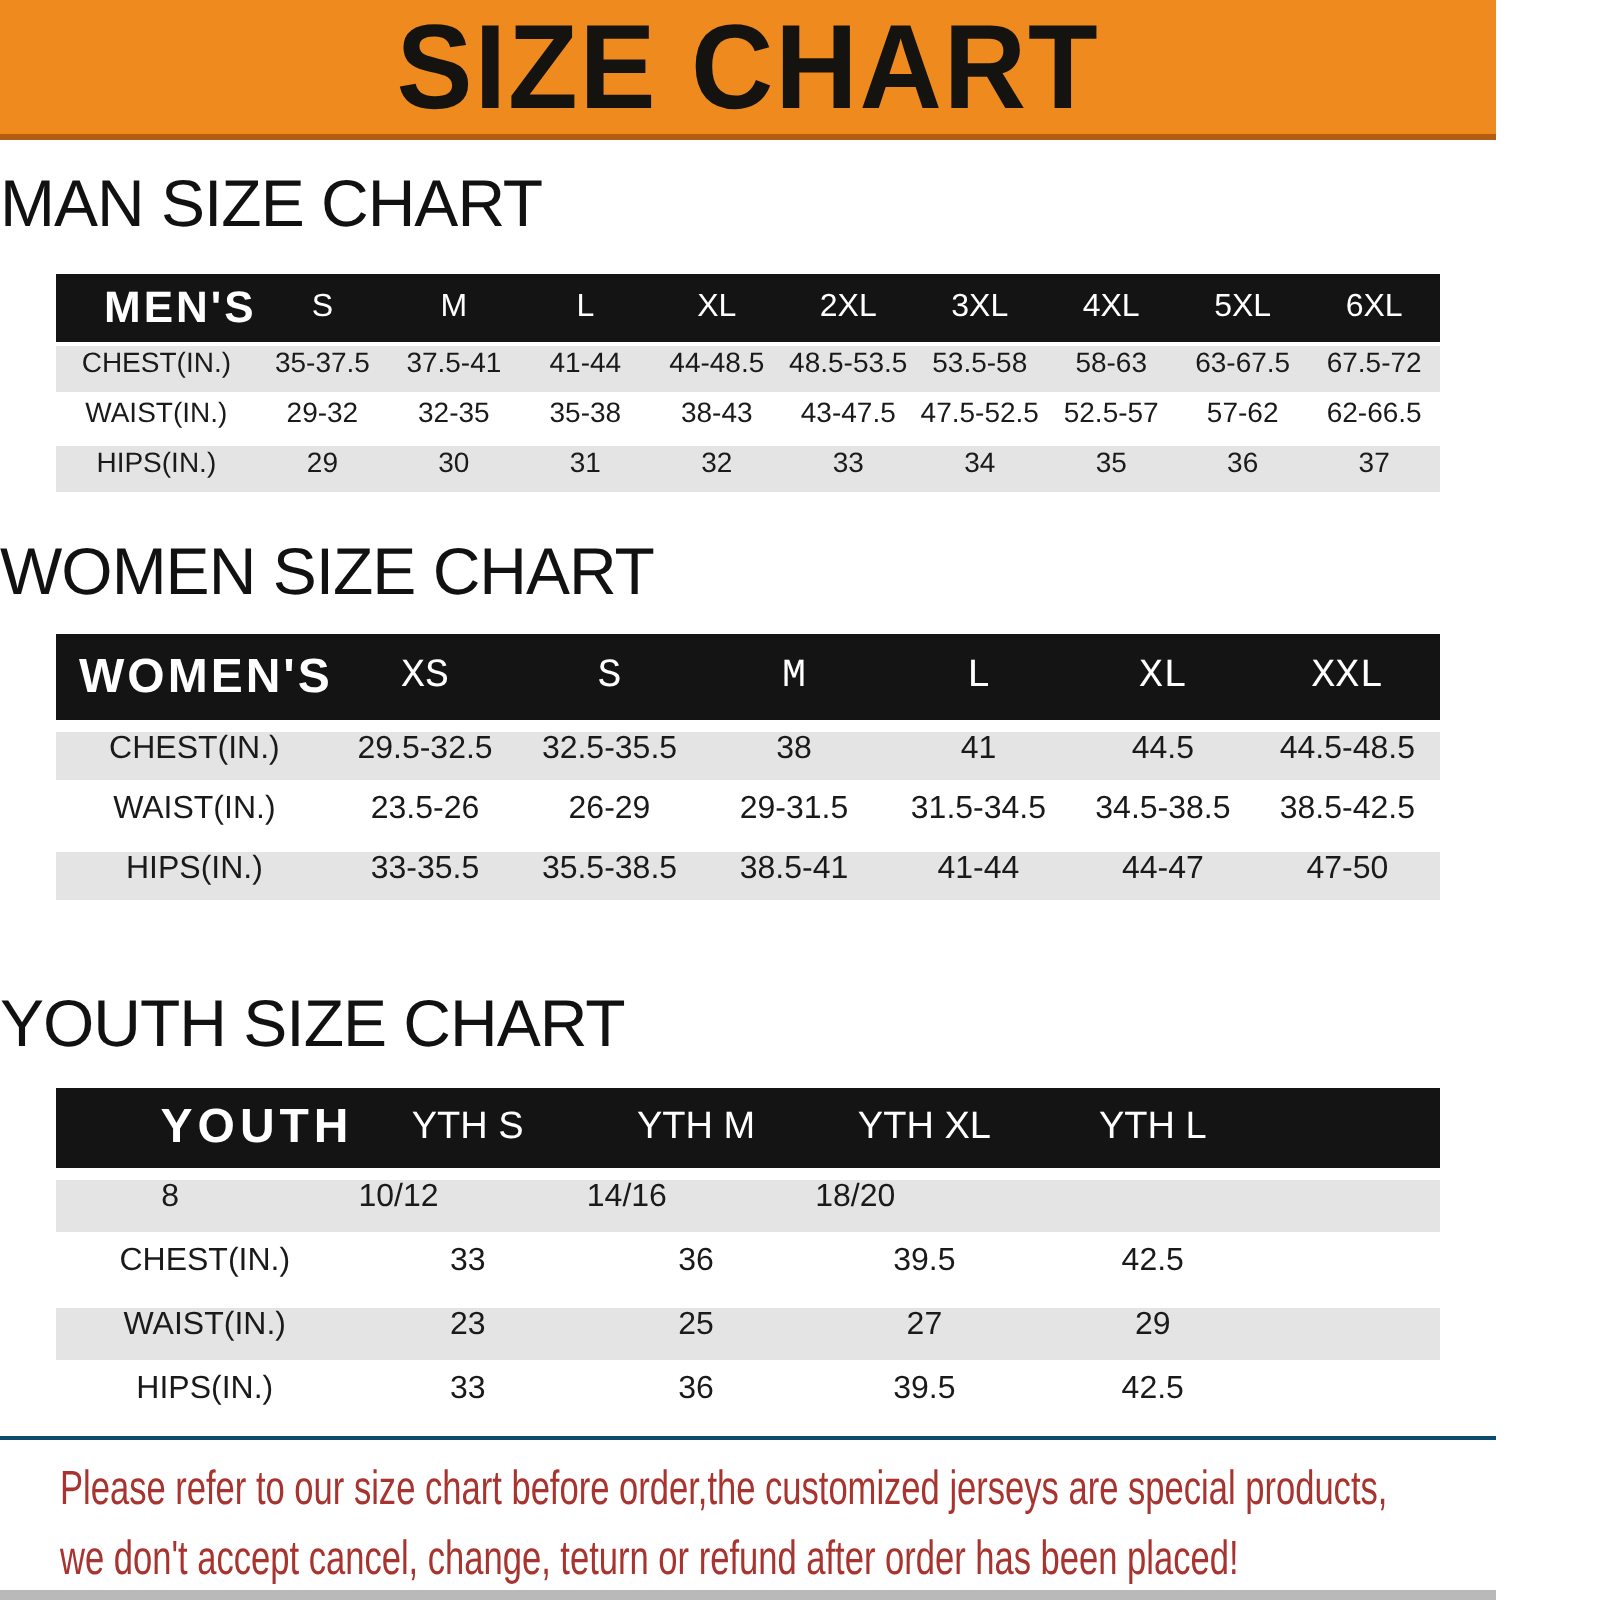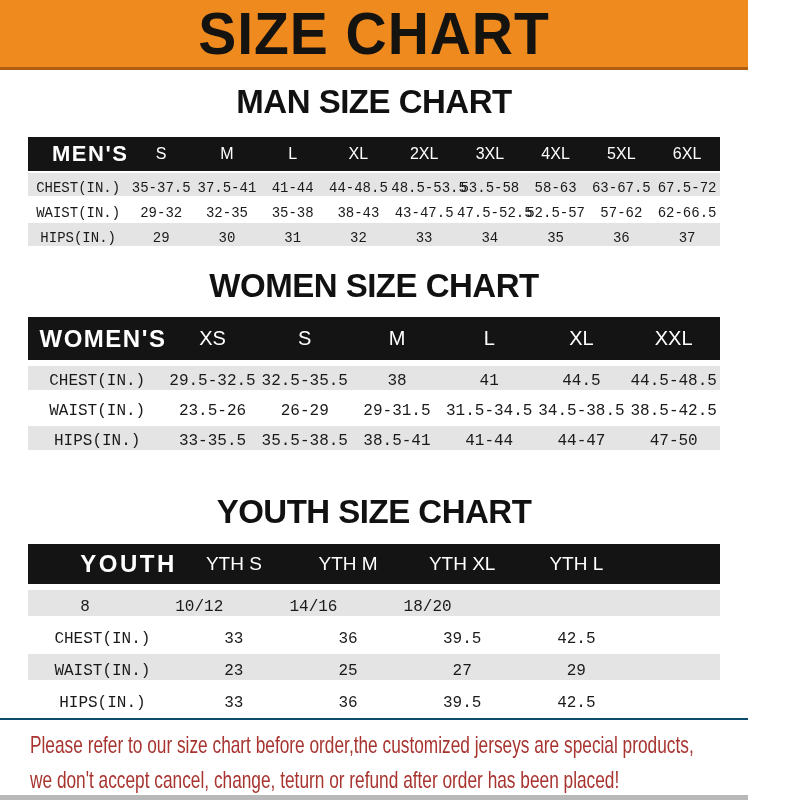--- a/index.html
+++ b/index.html
@@ -12,21 +12,21 @@
     height: 70px; background: #ef8a1e; border-bottom: 3px solid #b15d12;
     display: flex; align-items: center; justify-content: center;
   }
   .banner-title {
     font-size: 60px; font-weight: bold; color: #151310;
     letter-spacing: 1px; transform: scaleX(0.95); white-space: nowrap;
   }
 
   
   .section-heading {
-    text-align: center; font-weight: bold; color: #111;
+    font-weight: normal; color: #111;
     font-size: 33px; line-height: 36px; letter-spacing: -0.5px;
   }
   .heading-men   { margin-top: 14px; }
   .heading-women { margin-top: 22px; }
   .heading-youth { margin-top: 44px; }
 
   
   .sizetable { margin: 0 28px; }
   .men-table   { margin-top: 17px; }
   .women-table { margin-top: 13px; }
@@ -43,24 +43,24 @@
   .th-label {
     font-weight: bold; padding-left: 10px; text-align: right;
     letter-spacing: 1.5px; white-space: nowrap;
   }
   .men-thead .th-label   { font-size: 22px; }
   .women-thead .th-label { font-size: 24px; }
   .youth-thead .th-label { font-size: 24px; letter-spacing: 2.5px; }
 
   .th, .td { text-align: center; white-space: nowrap; }
   .men-thead .th   { font-size: 16px; }
-  .women-thead .th { font-size: 20px; }
+  .women-thead .th { font-size: 20px; font-family: Liberation Mono, monospace; }
   .youth-thead .th { font-size: 19px; }
 
-  .trow { display: flex; align-items: flex-end; background: #ffffff; font-family: Liberation Mono, monospace; }
+  .trow { display: flex; align-items: flex-start; background: #ffffff; }
   .tbody .trow:nth-child(odd) { background: #e4e4e4; }
   .men-table .trow   { height: 23px; margin-top: 2px; font-size: 14px; }
   .women-table .trow { height: 24px; margin-top: 6px; font-size: 16px; }
   .youth-table .trow { height: 26px; margin-top: 6px; font-size: 16px; }
 
   
   .col-mlabel  { width: 14.5%; }
   .col-m       { width: 9.5%;  }
   .col-wlabel  { width: 20%;   }
   .col-w       { width: 13.33%;}

